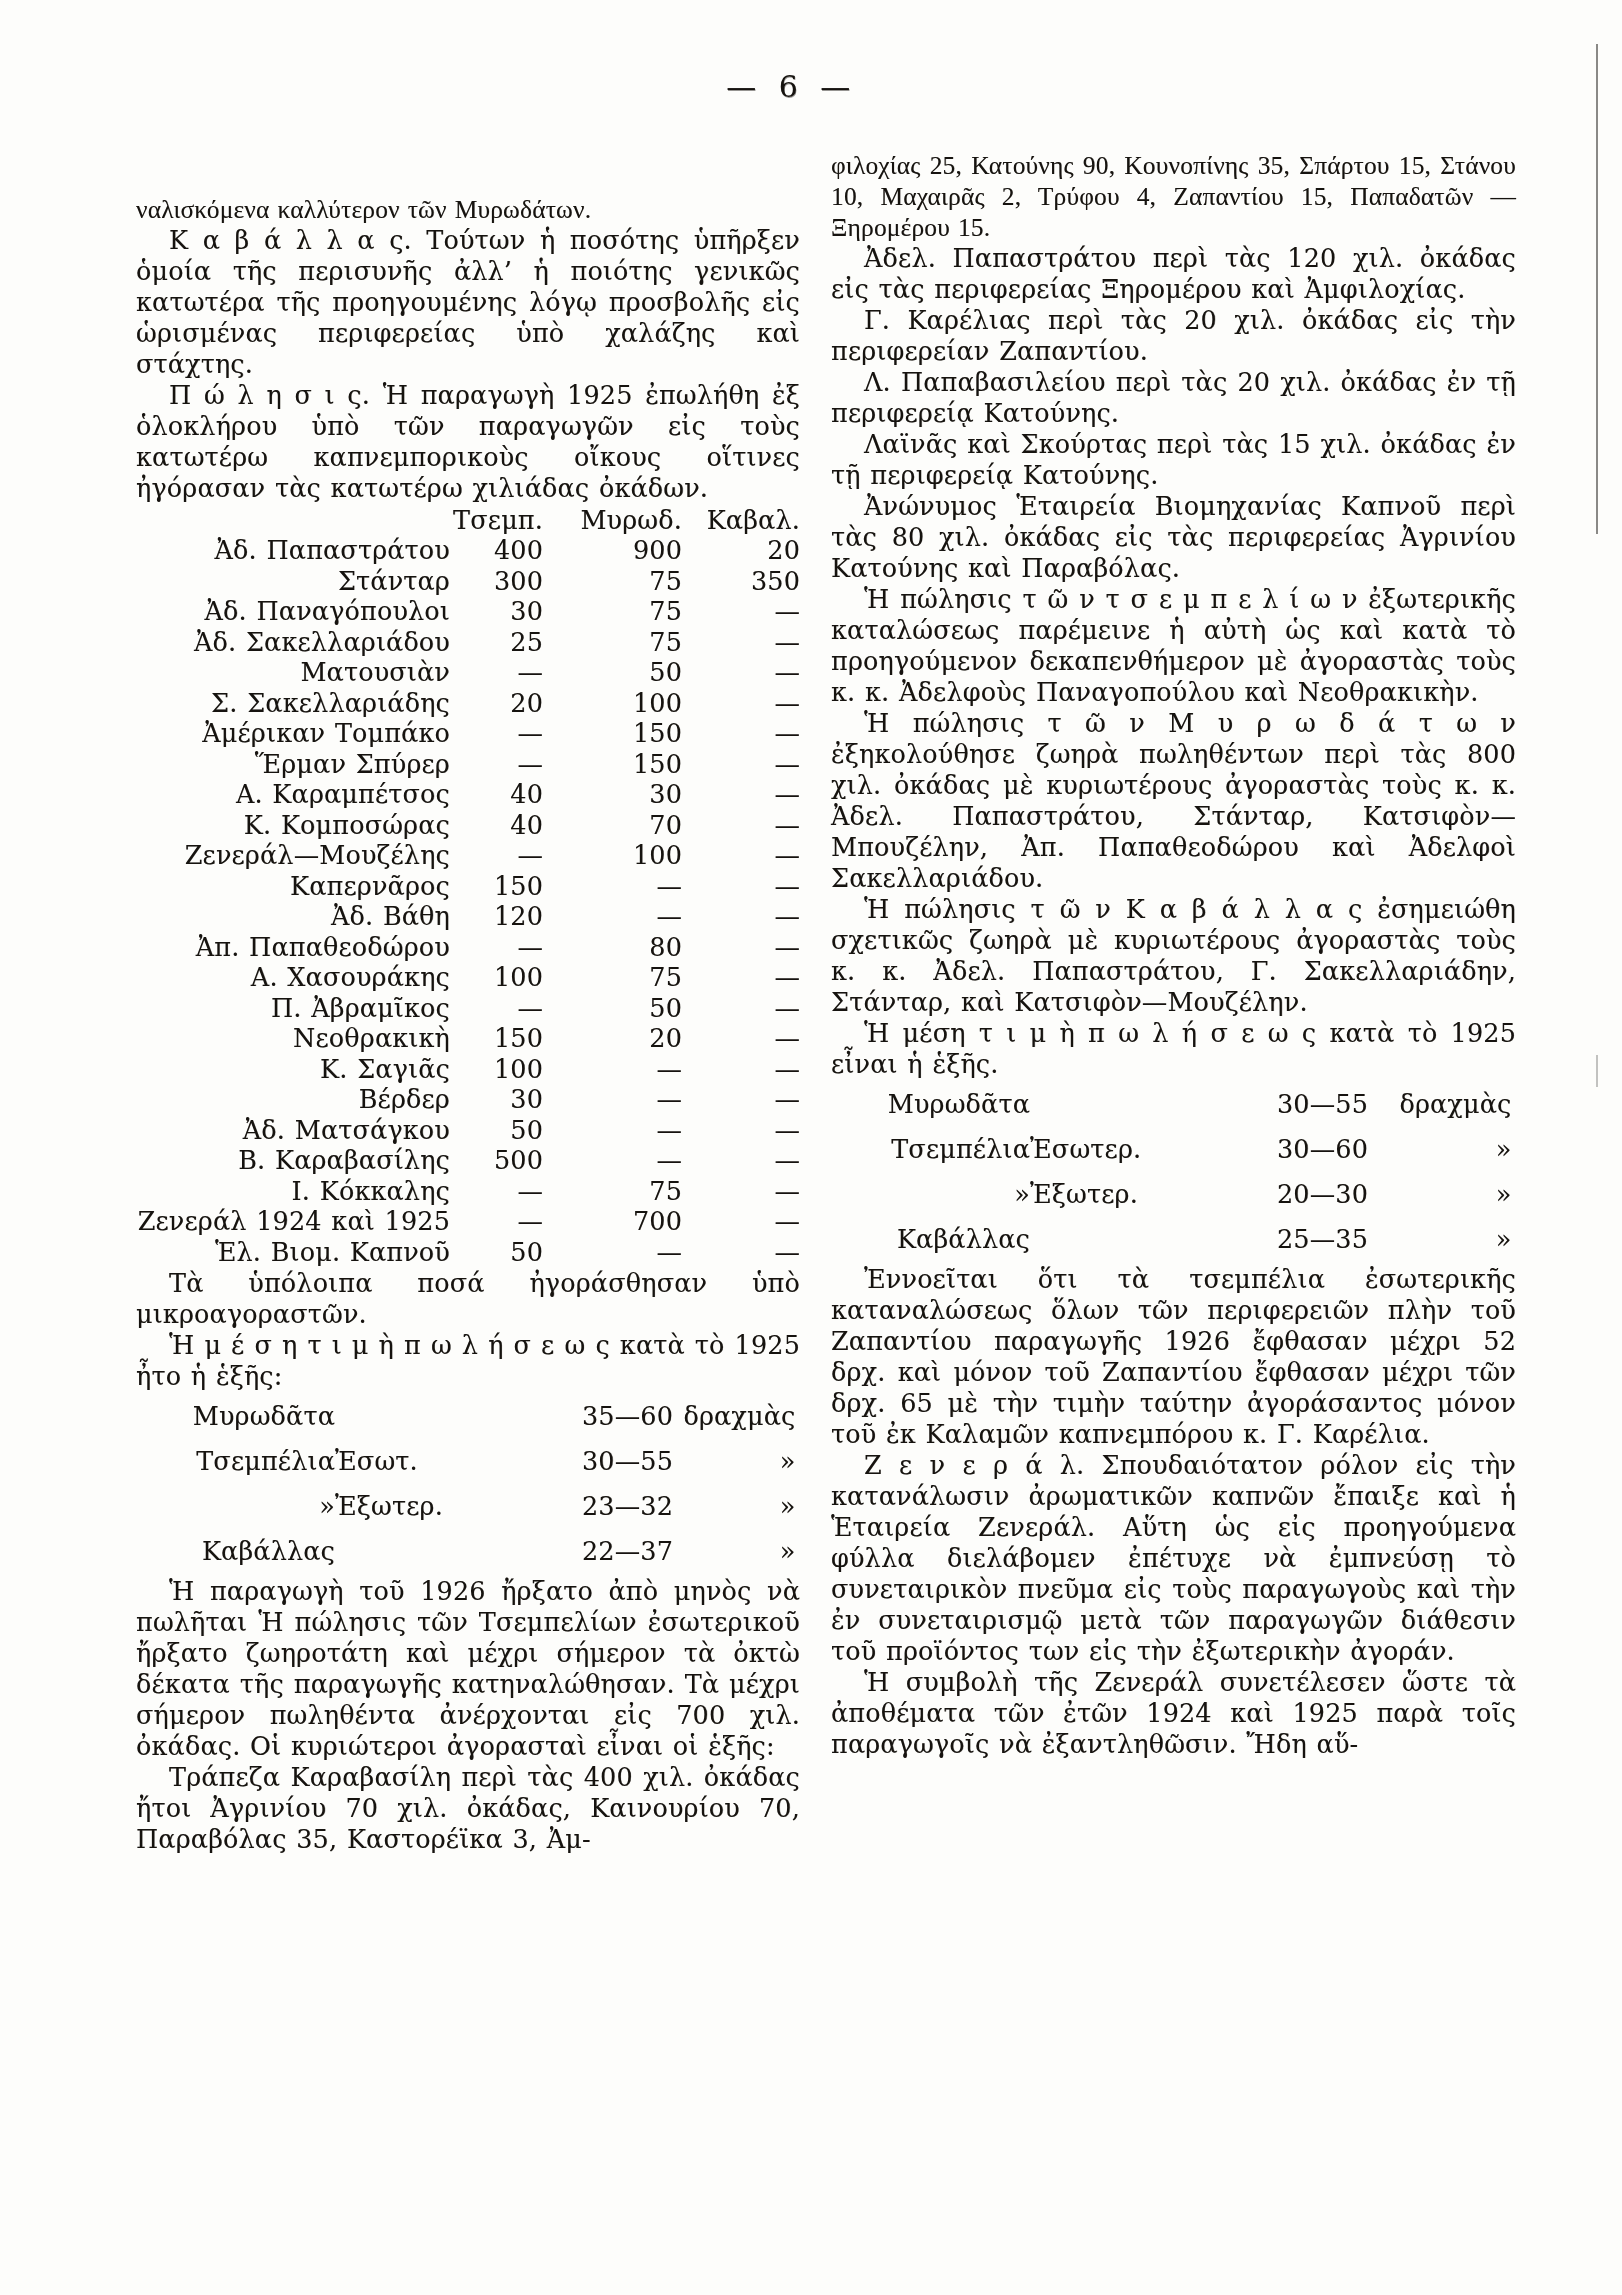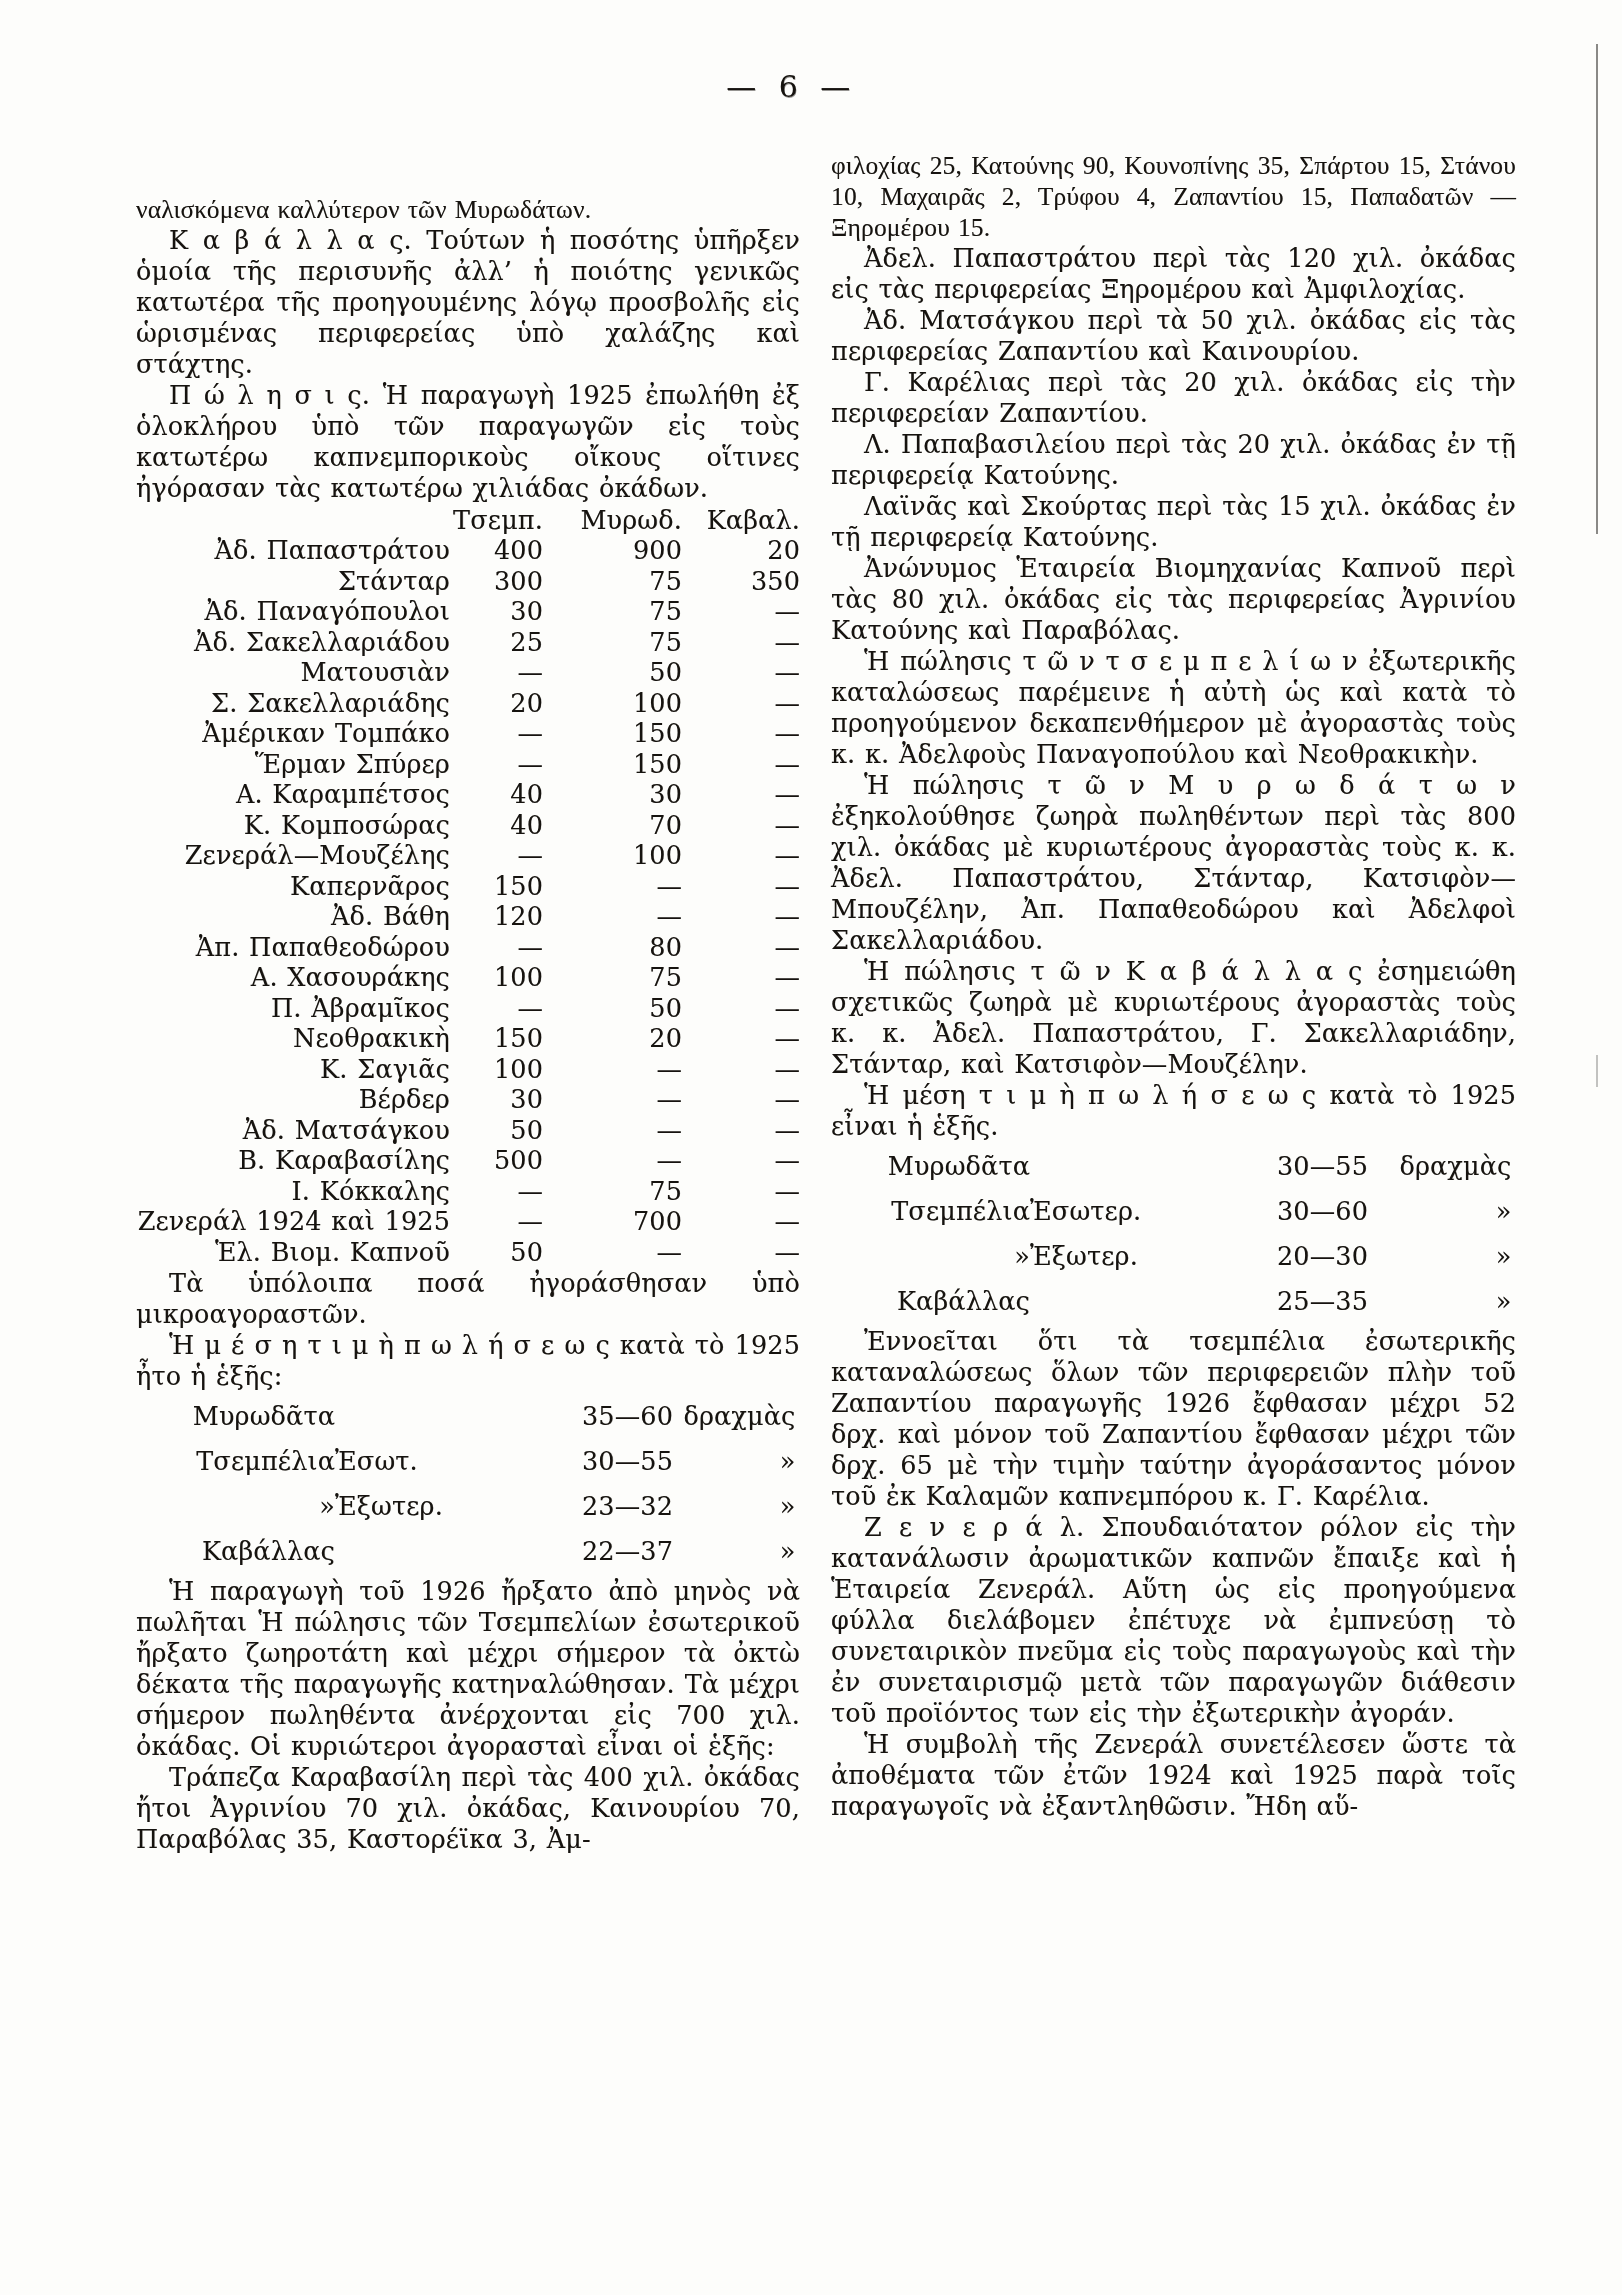--- a/index.html
+++ b/index.html
@@ -271,21 +271,20 @@
       </div>
     </div>
 
     <p class="para">Ἡ παραγωγὴ τοῦ 1926 ἤρξατο ἀπὸ μηνὸς νὰ πωλῆται Ἡ πώλησις τῶν Τσεμπελίων ἐσωτερικοῦ ἤρξατο ζωηροτάτη καὶ μέχρι σήμερον τὰ ὀκτὼ δέκατα τῆς παραγωγῆς κατηναλώθησαν. Τὰ μέχρι σήμερον πωληθέντα ἀνέρχονται εἰς 700 χιλ. ὀκάδας. Οἱ κυριώτεροι ἀγορασταὶ εἶναι οἱ ἑξῆς:</p>
     <p class="para">Τράπεζα Καραβασίλη περὶ τὰς 400 χιλ. ὀκάδας ἤτοι Ἀγρινίου 70 χιλ. ὀκάδας, Καινουρίου 70, Παραβόλας 35, Καστορέϊκα 3, Ἀμ-</p>
   </div>
 
   <div id="col-right" class="body-text">
     <p class="para noindent">φιλοχίας 25, Κατούνης 90, Κουνοπίνης 35, Σπάρτου 15, Στάνου 10, Μαχαιρᾶς 2, Τρύφου 4, Ζαπαντίου 15, Παπαδατῶν — Ξηρομέρου 15.</p>
     <p class="para">Ἀδελ. Παπαστράτου περὶ τὰς 120 χιλ. ὀκάδας εἰς τὰς περιφερείας Ξηρομέρου καὶ Ἀμφιλοχίας.</p>
-    <p class="para">Ἀδ. Ματσάγκου περὶ τὰ 50 χιλ. ὀκάδας εἰς τὰς περιφερείας Ζαπαντίου καὶ Καινουρίου.</p>
     <p class="para">Γ. Καρέλιας περὶ τὰς 20 χιλ. ὀκάδας εἰς τὴν περιφερείαν Ζαπαντίου.</p>
     <p class="para">Λ. Παπαβασιλείου περὶ τὰς 20 χιλ. ὀκάδας ἐν τῇ περιφερείᾳ Κατούνης.</p>
     <p class="para">Λαϊνᾶς καὶ Σκούρτας περὶ τὰς 15 χιλ. ὀκάδας ἐν τῇ περιφερείᾳ Κατούνης.</p>
     <p class="para">Ἀνώνυμος Ἑταιρεία Βιομηχανίας Καπνοῦ περὶ τὰς 80 χιλ. ὀκάδας εἰς τὰς περιφερείας Ἀγρινίου Κατούνης καὶ Παραβόλας.</p>
     <p class="para">Ἡ πώλησις  τ ῶ ν  τ σ ε μ π ε λ ί ω ν  ἐξωτερικῆς καταλώσεως παρέμεινε ἡ αὐτὴ ὡς καὶ κατὰ τὸ προηγούμενον δεκαπενθήμερον μὲ ἀγοραστὰς τοὺς κ. κ. Ἀδελφοὺς Παναγοπούλου καὶ Νεοθρακικὴν.</p>
     <p class="para">Ἡ πώλησις  τ ῶ ν  Μ υ ρ ω δ ά τ ω ν  ἐξηκολούθησε ζωηρὰ πωληθέντων περὶ τὰς 800 χιλ. ὀκάδας μὲ κυριωτέρους ἀγοραστὰς τοὺς κ. κ. Ἀδελ. Παπαστράτου, Στάνταρ, Κατσιφὸν—Μπουζέλην, Ἀπ. Παπαθεοδώρου καὶ Ἀδελφοὶ Σακελλαριάδου.</p>
     <p class="para">Ἡ πώλησις  τ ῶ ν  Κ α β ά λ λ α ς  ἐσημειώθη σχετικῶς ζωηρὰ μὲ κυριωτέρους ἀγοραστὰς τοὺς κ. κ. Ἀδελ. Παπαστράτου, Γ. Σακελλαριάδην, Στάνταρ, καὶ Κατσιφὸν—Μουζέλην.</p>
     <p class="para">Ἡ μέση  τ ι μ ὴ  π ω λ ή σ ε ω ς  κατὰ τὸ 1925 εἶναι ἡ ἑξῆς.</p>
 
     <div class="plist">

